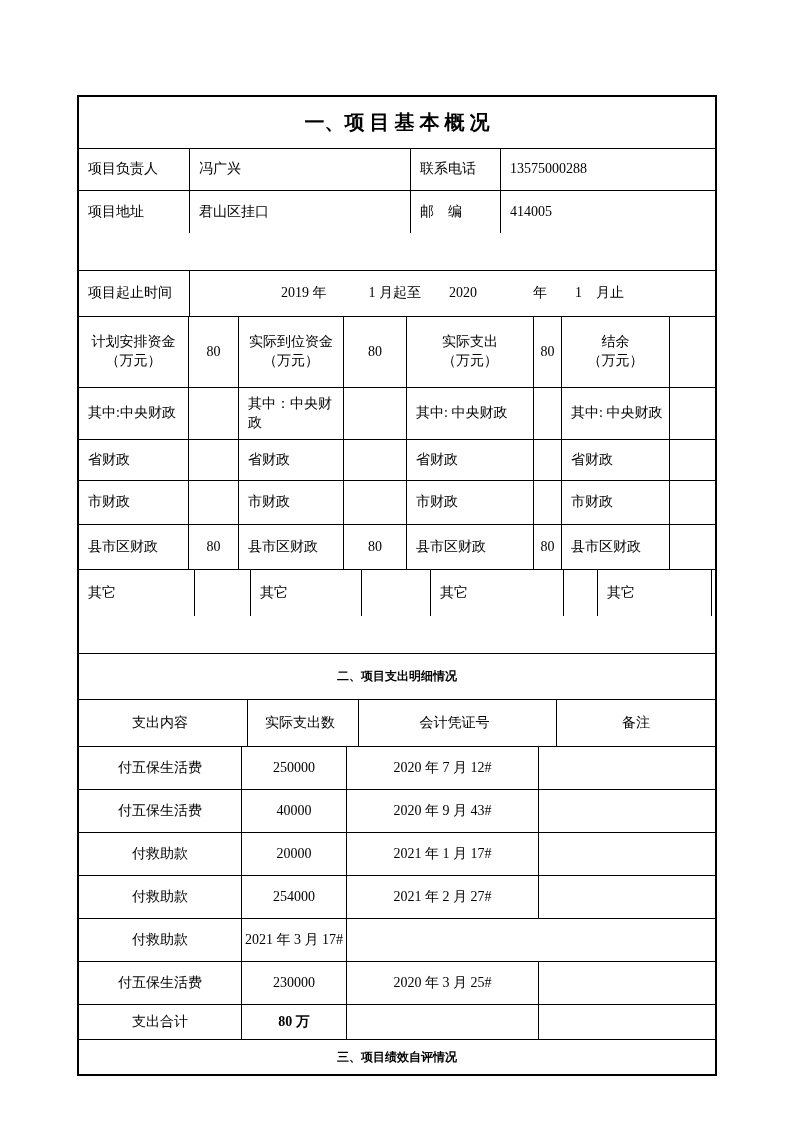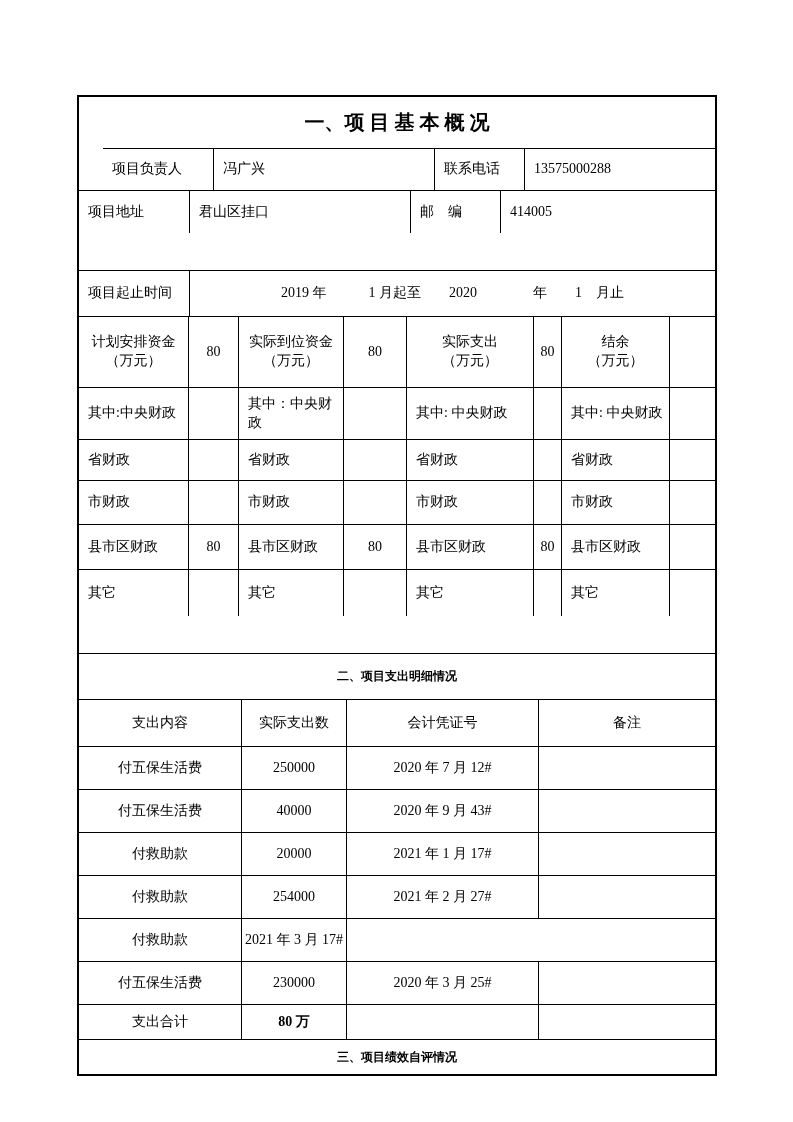--- a/index.html
+++ b/index.html
@@ -59,29 +59,29 @@
     font-size: 20px;
   }
   .title-sub { font-size: 12px; }
   .grid-info  { grid-template-columns: 110px 221px 90px 1fr; }
   .grid-time  { grid-template-columns: 110px 1fr; }
   .grid-funds { grid-template-columns: 109px 50px 105px 63px 127px 28px 108px 1fr; }
   .grid-s2    { grid-template-columns: 162px 105px 192px 1fr; }
   .grid-full  { grid-template-columns: 1fr; }
   .bold { font-weight: bold; }
   .h51 { height: 51px; }
-  .h42 { height: 42px; margin-left: 24px; }
+  .h42 { height: 42px; }
   .h43 { height: 43px; }
   .h46 { height: 46px; margin-top: 37px; }
   .h71 { height: 71px; }
   .h52 { height: 52px; }
   .h41 { height: 41px; }
   .h44 { height: 44px; }
   .h45 { height: 45px; }
-  .h47 { height: 47px; }
+  .h47 { height: 47px; gap: 6px; }
   .h35 { height: 35px; }
 </style>
 </head>
 <body>
 
 <div class="page">
   <div class="doc-table">
 
     <div class="row grid-full h51">
       <div class="cell title-cell">一、项 目 基 本 概 况</div>

